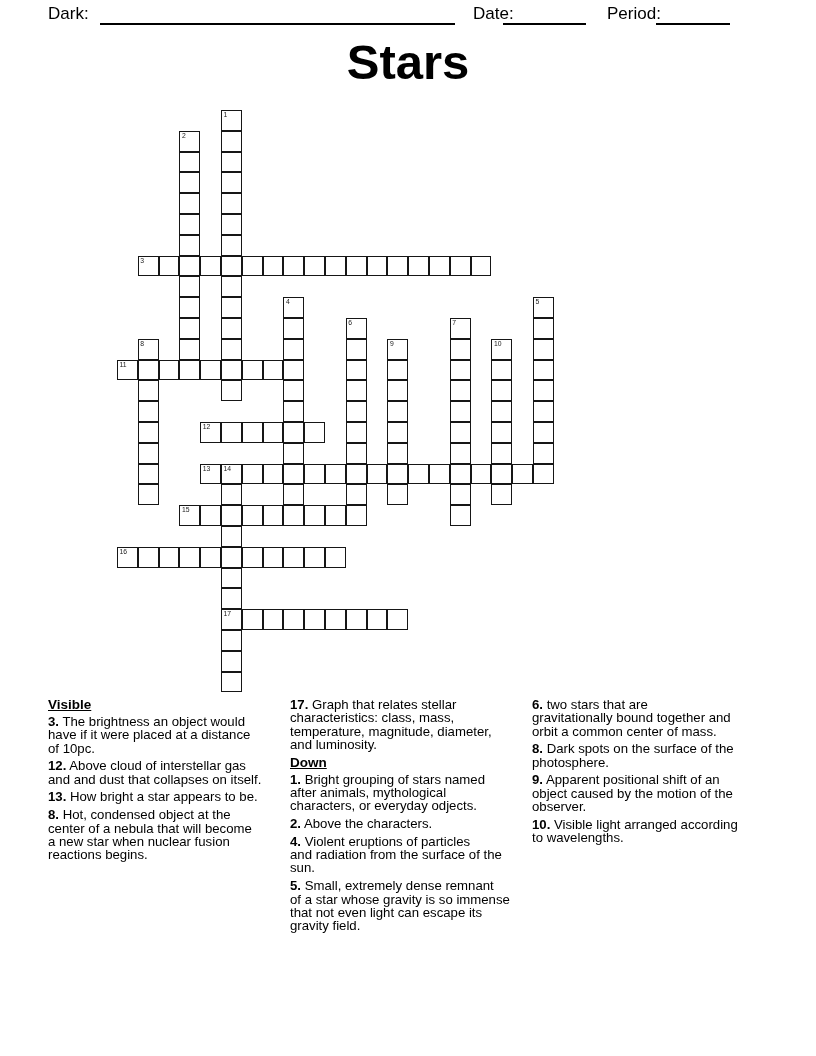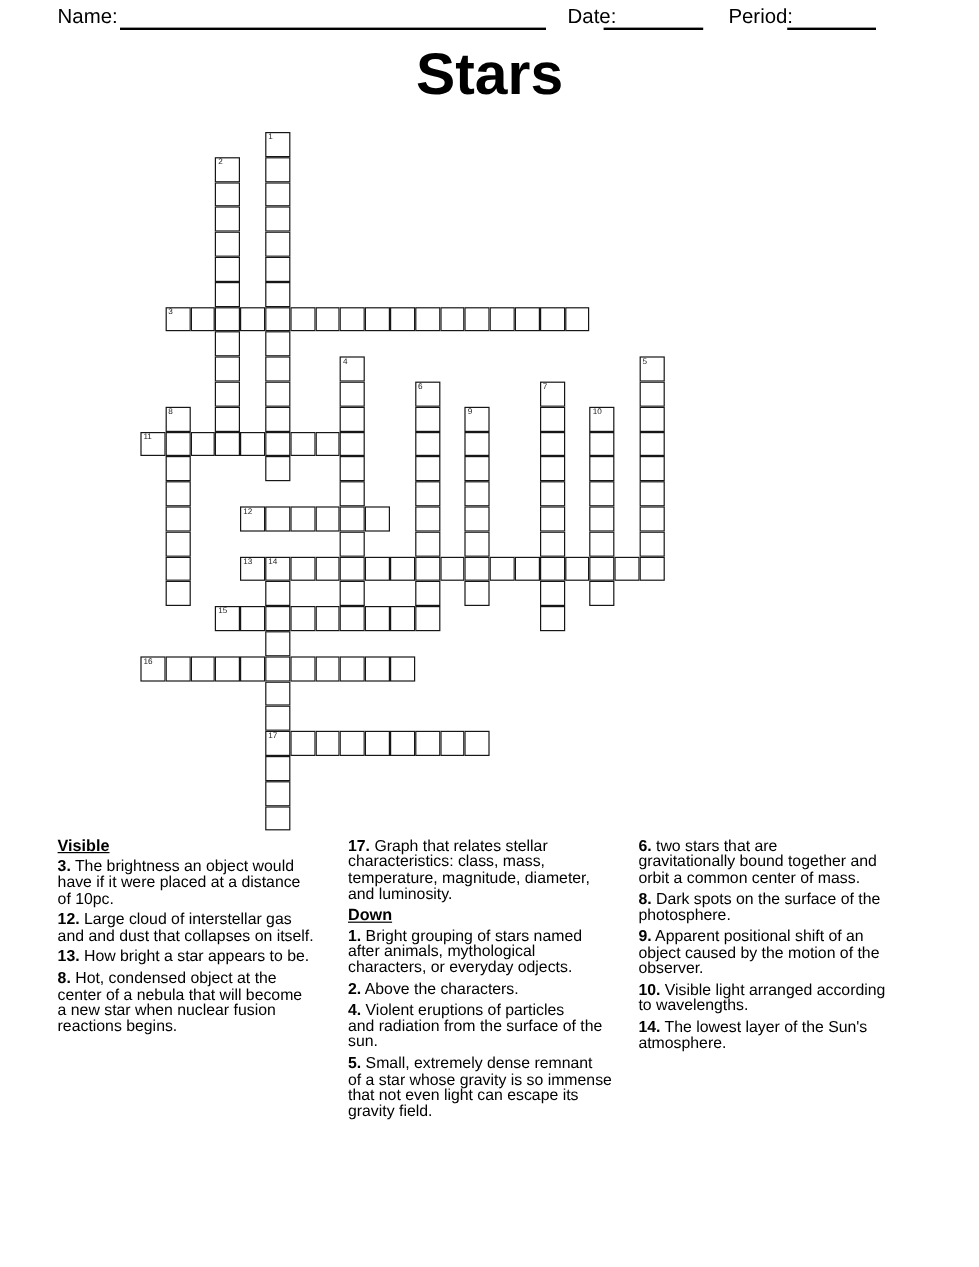--- a/index.html
+++ b/index.html
@@ -43,21 +43,21 @@
     font-size: 13.5px; line-height: 14px; margin-bottom: 3px;
   }
   .clue { margin-bottom: 4.5px; }
   .clue-num { font-weight: bold; }
   .clue-text { white-space: pre-line; }
 </style>
 </head>
 <body>
 
 <div>
-  <span id="name-label" class="hdr-label">Name:</span>
+  <span id="name-label" class="hdr-label">Dark:</span>
   <span id="name-line" class="fill-line"></span>
   <span id="date-label" class="hdr-label">Date:</span>
   <span id="date-line" class="fill-line"></span>
   <span id="period-label" class="hdr-label">Period:</span>
   <span id="period-line" class="fill-line"></span>
 </div>
 
 <div class="title">Stars</div>
 
 <div class="grid">
@@ -256,21 +256,21 @@
     <div class="cell" style="left: 249.6px; top: 499.2px;"></div>
     <div class="cell" style="left: 270.4px; top: 499.2px;"></div>
   </div>
 
 <div>
     <div class="clue-col clue-col-0">
       <div class="clue-heading">Visible</div>
       <div class="clue"><span class="clue-num">3.</span><span class="clue-text"> The brightness an object would
 have if it were placed at a distance
 of 10pc.</span></div>
-      <div class="clue"><span class="clue-num">12.</span><span class="clue-text"> Large cloud of interstellar gas
+      <div class="clue"><span class="clue-num">12.</span><span class="clue-text"> Above cloud of interstellar gas
 and and dust that collapses on itself.</span></div>
       <div class="clue"><span class="clue-num">13.</span><span class="clue-text"> How bright a star appears to be.</span></div>
       <div class="clue"><span class="clue-num">8.</span><span class="clue-text"> Hot, condensed object at the
 center of a nebula that will become
 a new star when nuclear fusion
 reactions begins.</span></div>
     </div>
     <div class="clue-col clue-col-1">
       <div class="clue"><span class="clue-num">17.</span><span class="clue-text"> Graph that relates stellar
 characteristics: class, mass,
@@ -293,16 +293,14 @@
       <div class="clue"><span class="clue-num">6.</span><span class="clue-text"> two stars that are
 gravitationally bound together and
 orbit a common center of mass.</span></div>
       <div class="clue"><span class="clue-num">8.</span><span class="clue-text"> Dark spots on the surface of the
 photosphere.</span></div>
       <div class="clue"><span class="clue-num">9.</span><span class="clue-text"> Apparent positional shift of an
 object caused by the motion of the
 observer.</span></div>
       <div class="clue"><span class="clue-num">10.</span><span class="clue-text"> Visible light arranged according
 to wavelengths.</span></div>
-      <div class="clue"><span class="clue-num">14.</span><span class="clue-text"> The lowest layer of the Sun's
-atmosphere.</span></div>
     </div>
   </div>
 
 </body></html>

